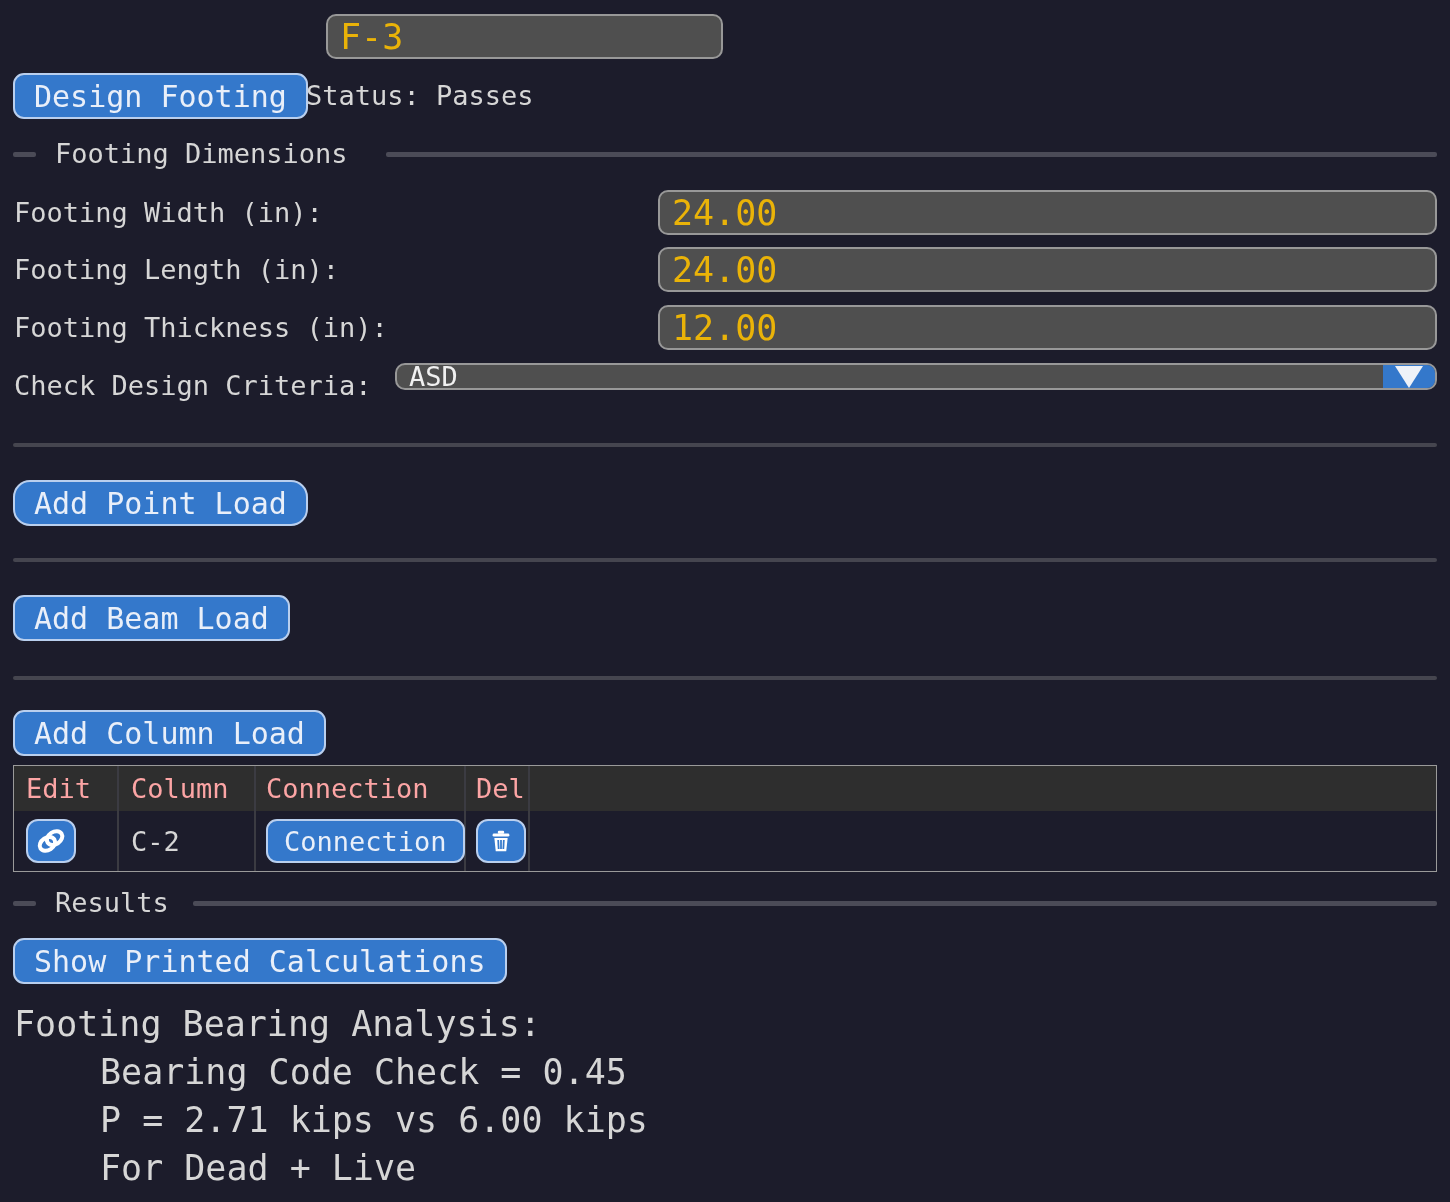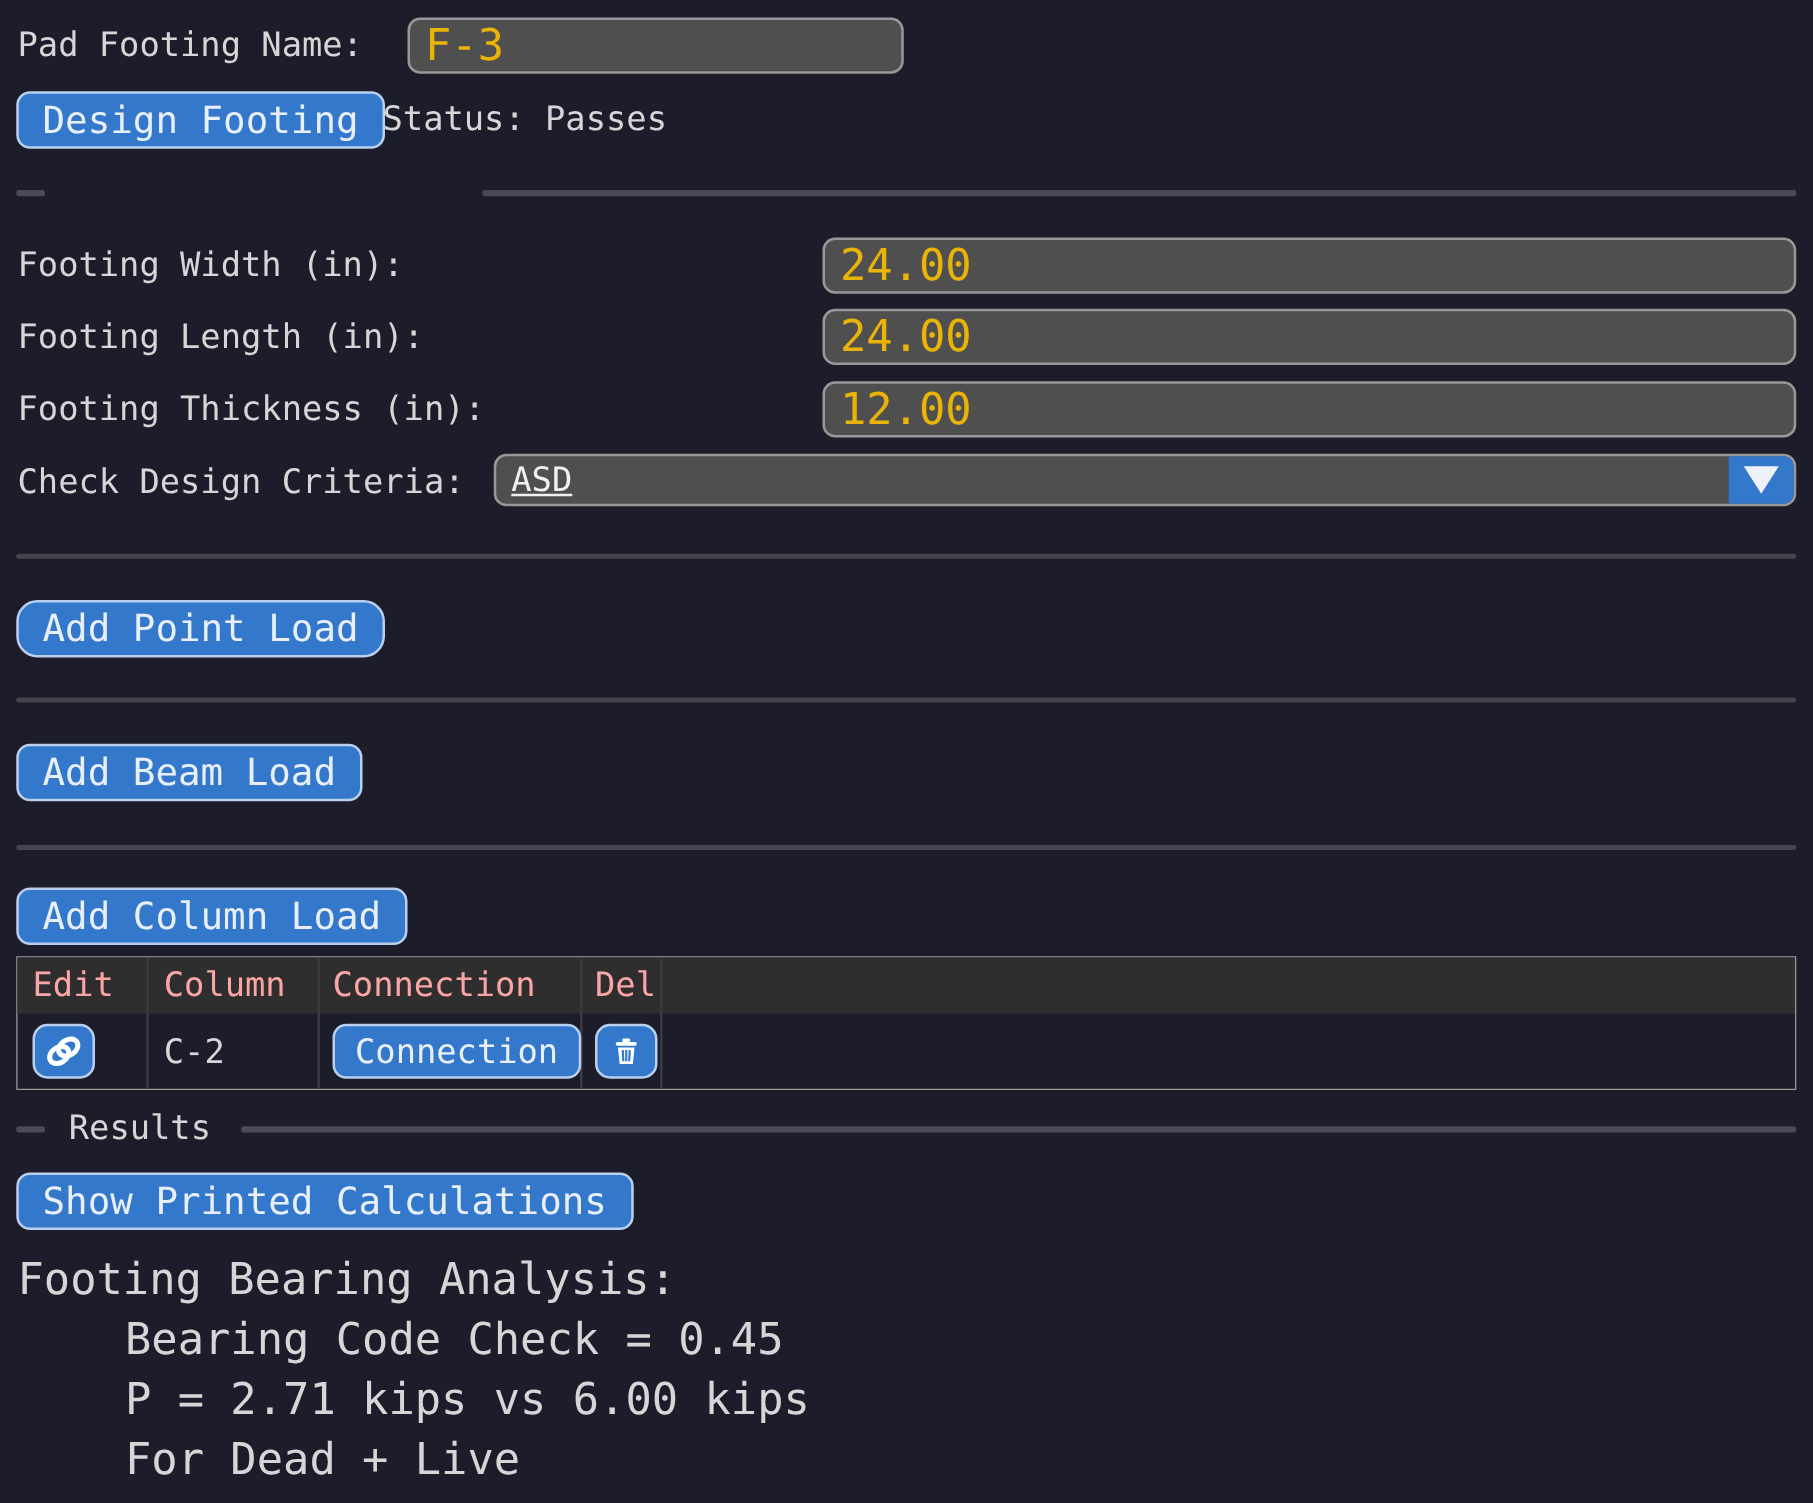--- a/index.html
+++ b/index.html
@@ -23,24 +23,24 @@
     background:#3478cb;border:2px solid #b9cfee;border-radius:11px;
     color:#e9eff9;font-family:"DejaVu Sans Mono",monospace;font-size:30px;
     display:inline-flex;align-items:center;justify-content:center;
     padding:0 19px;cursor:pointer;white-space:pre;
   }
   .sep{position:absolute;left:13px;width:1424px;height:4px;background:#45454f;border-radius:2px;}
   .sec-dash{position:absolute;left:13px;width:23px;height:5px;background:#4b4b57;border-radius:2px;}
   .sec-line{position:absolute;height:5px;background:#4b4b57;border-radius:2px;}
   .sec-title{position:absolute;font-size:27px;line-height:30px;color:#d6d6d6;white-space:pre;}
   .combo{
-    position:absolute;box-sizing:border-box;height:42px;
+    position:absolute;box-sizing:border-box;height:27px;
     background:#4f4f4f;border:2px solid #989898;border-radius:10px;
     color:#f0f0f0;font-size:27px;display:flex;align-items:center;
-    padding-left:12px;cursor:pointer;text-decoration:underline;
+    padding-left:12px;cursor:pointer;
   }
   .combo-arrow{
     position:absolute;top:0;right:0;bottom:0;width:52px;
     background:#3478cb;border-radius:0 8px 8px 0;
     display:flex;align-items:center;justify-content:center;
   }
   .tri-down{
     width:0;height:0;border-left:14px solid transparent;
     border-right:14px solid transparent;border-top:22px solid #eef2f8;
   }
@@ -75,27 +75,27 @@
     position:absolute;left:14px;width:1400px;
     font-size:35px;line-height:48px;color:#d6d6d6;white-space:pre;
   }
   .indent{padding-left:86px;}
 </style>
 </head>
 <body>
 
 <div class="page">
 
-  <div class="lbl" style="left:14px;top:14px;">Pad Footing Name:</div>
   <input class="tinput" style="left: 326px; top: 14px; width: 397px;" type="text" value="F-3">
 
   <button class="btn" style="left:13px;top:73px;">Design Footing</button>
   <div class="lbl" style="left:306px;top:73px;">Status: Passes</div>
 
   <div class="sec-dash" style="top:152px;"></div>
+  <div class="sec-title" style="left:55px;top:139px;">Footing Dimensions</div>
   <div class="sec-line" style="left:386px;top:152px;width:1051px;"></div>
 
   <div class="lbl" style="left:14px;top:190px;">Footing Width (in):</div>
   <input class="tinput" style="left: 658px; top: 190px; width: 779px;" type="text" value="24.00">
 
   <div class="lbl" style="left:14px;top:247px;">Footing Length (in):</div>
   <input class="tinput" style="left: 658px; top: 247px; width: 779px;" type="text" value="24.00">
 
   <div class="lbl" style="left:14px;top:305px;">Footing Thickness (in):</div>
   <input class="tinput" style="left: 658px; top: 305px; width: 779px;" type="text" value="12.00">

